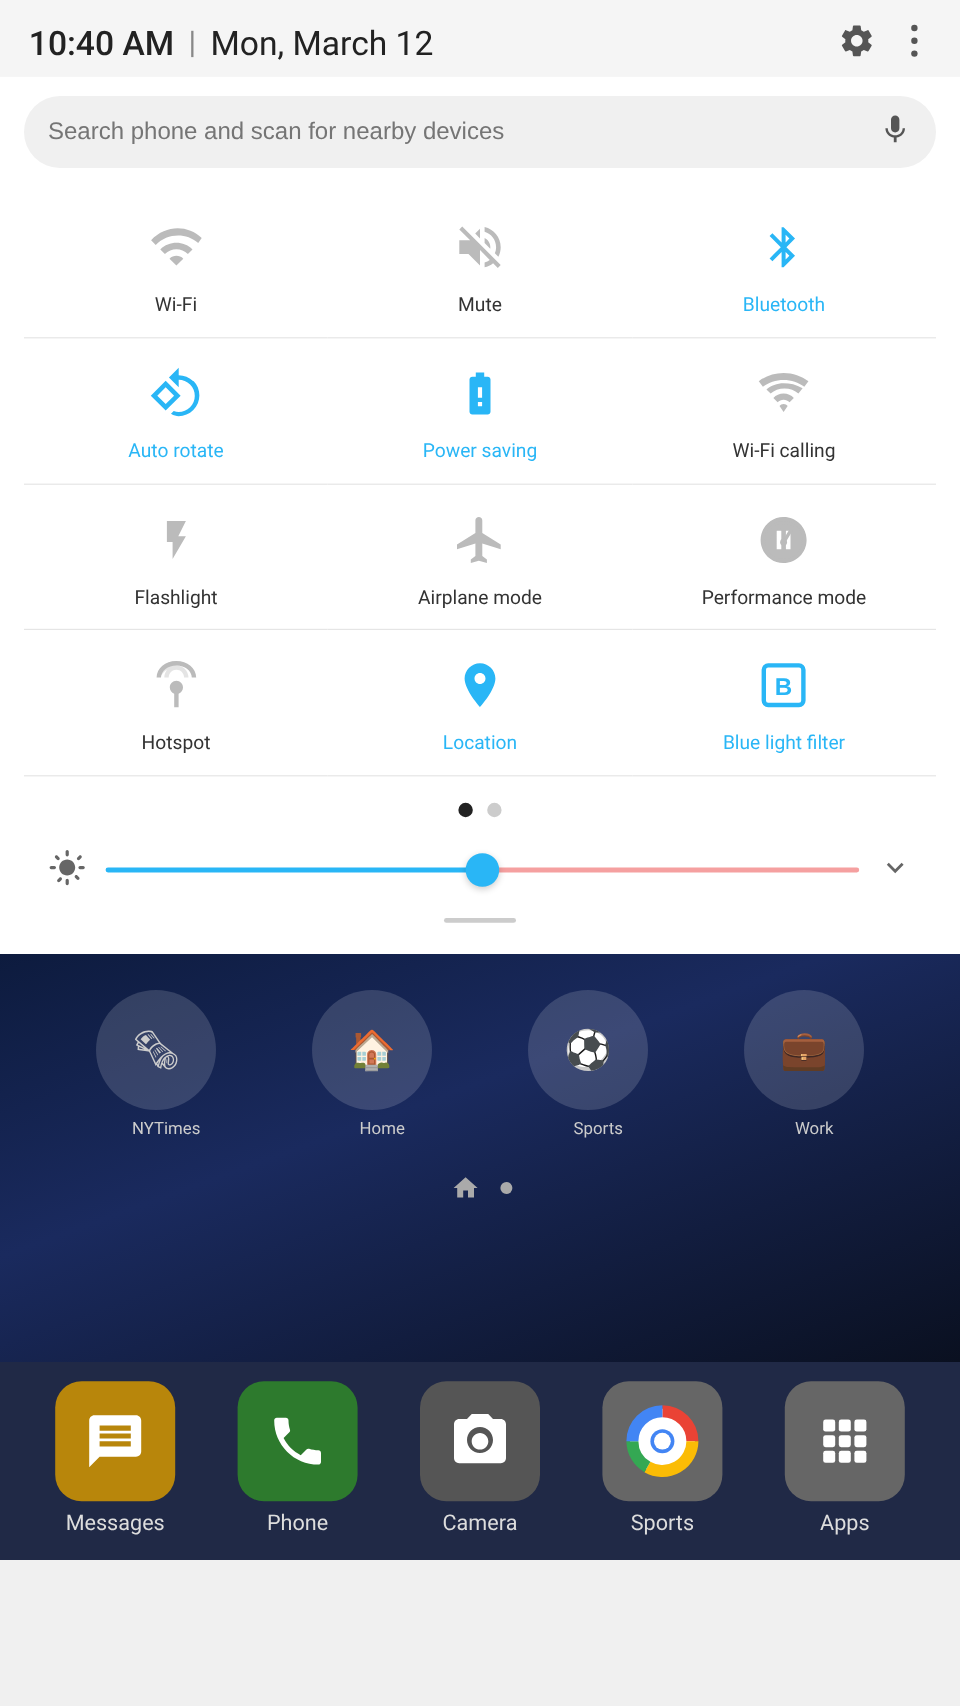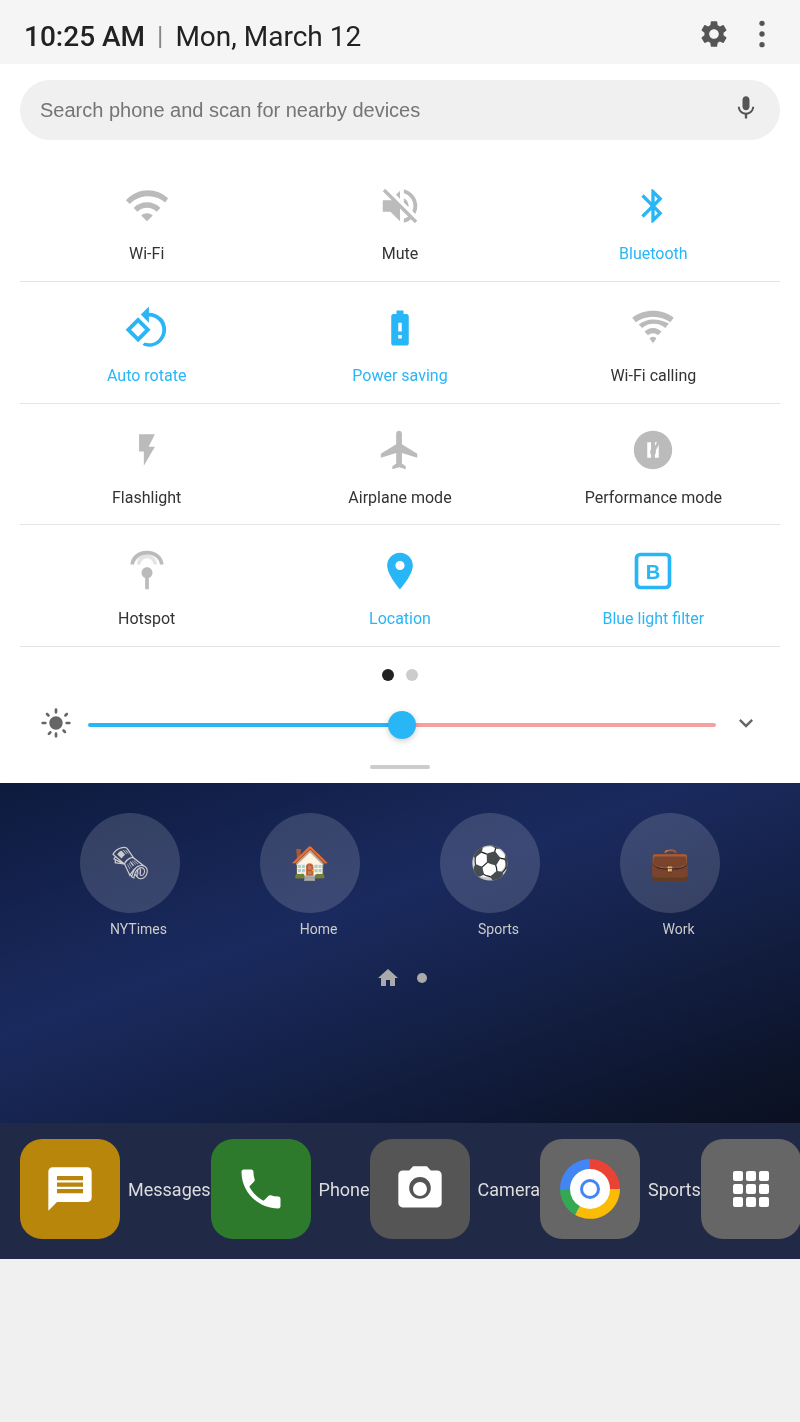--- a/index.html
+++ b/index.html
@@ -32,21 +32,21 @@
     }
     .status-icons {
       display: flex;
       gap: 18px;
       align-items: center;
     }
 
     
     .notification-panel {
       background: #ffffff;
-      padding: 16px 20px 0;
+      padding: 16px 20px 12px;
     }
 
     
     .search-bar {
       background: #f0f0f0;
       border-radius: 30px;
       display: flex;
       align-items: center;
       padding: 14px 20px;
       margin-bottom: 20px;
@@ -210,21 +210,21 @@
     
     .dock {
       background: rgba(20,30,60,0.95);
       display: flex;
       justify-content: space-around;
       align-items: center;
       padding: 16px 20px 20px;
     }
     .dock-app {
       display: flex;
-      flex-direction: row;
+      flex-direction: column;
       align-items: center;
       gap: 8px;
       cursor: pointer;
     }
     .dock-app-icon {
       width: 100px;
       height: 100px;
       border-radius: 22px;
       display: flex;
       align-items: center;
@@ -236,21 +236,21 @@
       font-size: 18px;
     }
 
     .cyan { color: #29b6f6; }
   </style>
 </head>
 <body>
 
 <div class="status-bar">
   <div style="display:flex; align-items:center; gap:12px;">
-    <span class="status-time">10:25 AM</span>
+    <span class="status-time">10:40 AM</span>
     <span style="font-size:26px;color:#888;">|</span>
     <span class="status-date">Mon, March 12</span>
   </div>
   <div class="status-icons">
 
     <span>
       <svg width="32" height="32" viewBox="0 0 24 24" fill="#555">
         <path d="M19.14,12.94c0.04-0.3,0.06-0.61,0.06-0.94c0-0.32-0.02-0.64-0.07-0.94l2.03-1.58c0.18-0.14,0.23-0.41,0.12-0.61 l-1.92-3.32c-0.12-0.22-0.37-0.29-0.59-0.22l-2.39,0.96c-0.5-0.38-1.03-0.7-1.62-0.94L14.4,2.81c-0.04-0.24-0.24-0.41-0.48-0.41 h-3.84c-0.24,0-0.43,0.17-0.47,0.41L9.25,5.35C8.66,5.59,8.12,5.92,7.63,6.29L5.24,5.33c-0.22-0.08-0.47,0-0.59,0.22L2.74,8.87 C2.62,9.08,2.66,9.34,2.86,9.48l2.03,1.58C4.84,11.36,4.8,11.69,4.8,12s0.02,0.64,0.07,0.94l-2.03,1.58 c-0.18,0.14-0.23,0.41-0.12,0.61l1.92,3.32c0.12,0.22,0.37,0.29,0.59,0.22l2.39-0.96c0.5,0.38,1.03,0.7,1.62,0.94l0.36,2.54 c0.05,0.24,0.24,0.41,0.48,0.41h3.84c0.24,0,0.44-0.17,0.47-0.41l0.36-2.54c0.59-0.24,1.13-0.56,1.62-0.94l2.39,0.96 c0.22,0.08,0.47,0,0.59-0.22l1.92-3.32c0.12-0.22,0.07-0.47-0.12-0.61L19.14,12.94z M12,15.6c-1.98,0-3.6-1.62-3.6-3.6 s1.62-3.6,3.6-3.6s3.6,1.62,3.6,3.6S13.98,15.6,12,15.6z"></path>
       </svg>
     </span>

